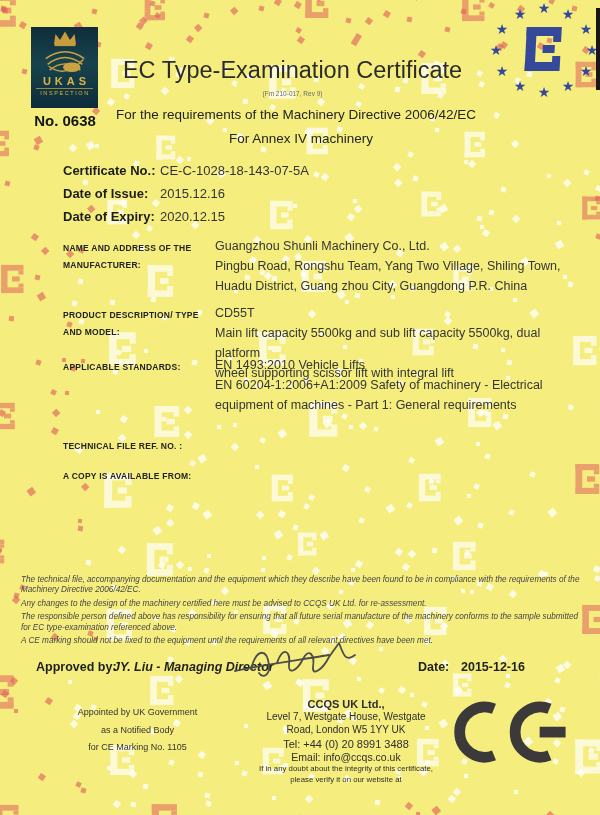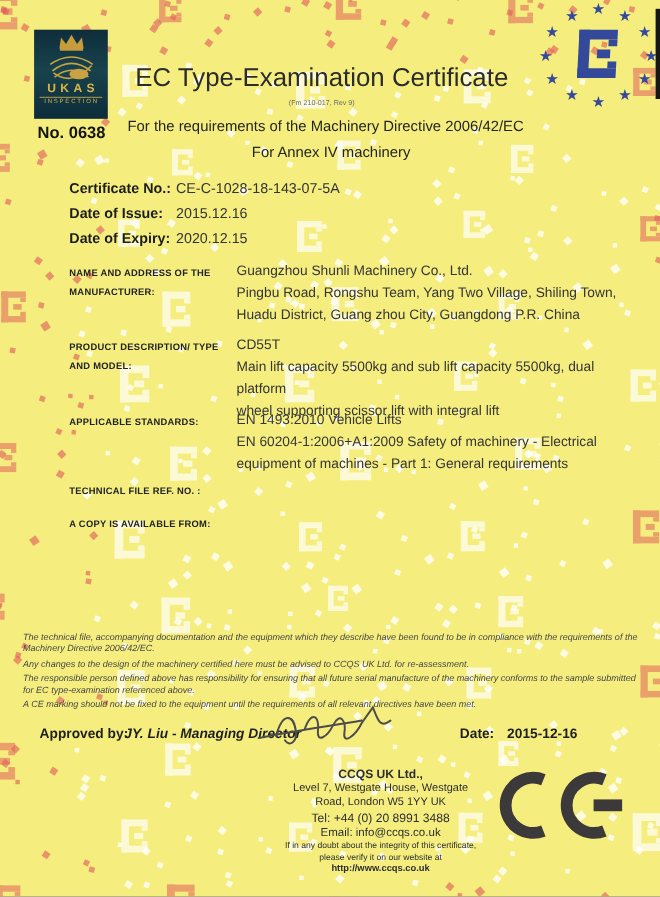--- a/index.html
+++ b/index.html
@@ -29,21 +29,21 @@
   
   .cert-fields{position:absolute;left:63px;top:159px;font-size:13px;}
   .cf-row{height:23px;display:flex;align-items:center;}
   .cf-label{width:97px;font-weight:bold;color:#1c1c1c;}
   .cf-value{color:#333;}
 
   
   .section{position:absolute;left:63px;display:flex;width:522px;}
   .sec-label{width:152px;font-size:8.5px;font-weight:bold;line-height:17px;letter-spacing:.25px;color:#222;padding-top:4px;box-sizing:border-box;}
   .sec-value{flex:1;font-size:12.5px;line-height:20px;color:#353535;}
-  .s0{top:236px}.s1{top:303px}.s2{top:371px}.s3{top:434px}.s4{top:464px}
+  .s0{top:236px}.s1{top:303px}.s2{top:355px}.s3{top:434px}.s4{top:464px}
 
   
   .legal{position:absolute;left:21px;top:575px;width:562px;font-style:italic;font-size:8.2px;line-height:10.4px;color:#454545;}
   .legal p{margin:0 0 3px 0;}
 
   
   .approval{position:absolute;left:0;top:655px;width:600px;height:34px;font-size:12.5px;font-weight:bold;color:#1f1f1f;}
   .ap-label{position:absolute;left:36px;top:5px;}
   .ap-name{position:absolute;left:113px;top:5px;font-style:italic;}
   .ap-sig{position:absolute;left:233px;top:-20px;}
@@ -748,30 +748,30 @@
         <g stroke="#4c4c4c" stroke-width="1.8" fill="none" stroke-linecap="round">
           <path d="M2 36 C 30 30, 60 26, 96 20"></path>
           <path d="M18 34 C 24 12, 34 14, 36 30 C 37 40, 30 44, 26 38"></path>
           <path d="M44 28 C 50 10, 58 16, 56 30 C 55 40, 64 36, 70 24 C 76 12, 82 20, 80 32 C 79 42, 90 34, 96 22 L 106 8 C 110 18, 112 28, 122 20"></path>
         </g>
       </svg>
       <span class="ap-date-label">Date:</span>
       <span class="ap-date">2015-12-16</span>
     </div>
 
+    <div class="footer-left">Appointed by UK Government<br>as a Notified Body<br>for CE Marking No. 1105</div>
 
     <div class="footer-mid">
       <div class="fm-name">CCQS UK Ltd.,</div>
       <div class="fm-addr">Level 7, Westgate House, Westgate</div>
       <div class="fm-addr">Road, London W5 1YY UK</div>
       <div class="fm-tel">Tel: +44 (0) 20 8991 3488</div>
       <div class="fm-email">Email: info@ccqs.co.uk</div>
       <div class="fm-note">If in any doubt about the integrity of this certificate,</div>
       <div class="fm-note">please verify it on our website at</div>
-      <div class="fm-url">http://www.ccqs.co.uk</div>
     </div>
 
     <svg class="ce-mark" width="120" height="68" viewBox="0 0 134 76">
       <g stroke="#3c393a" stroke-width="12" fill="none">
         <path d="M48 11 A28 28 0 1 0 48 63"></path>
         <path d="M110 11 A28 28 0 1 0 110 63"></path>
       </g>
       <rect x="99" y="31" width="29" height="12" fill="#3c393a"></rect>
     </svg>
 

